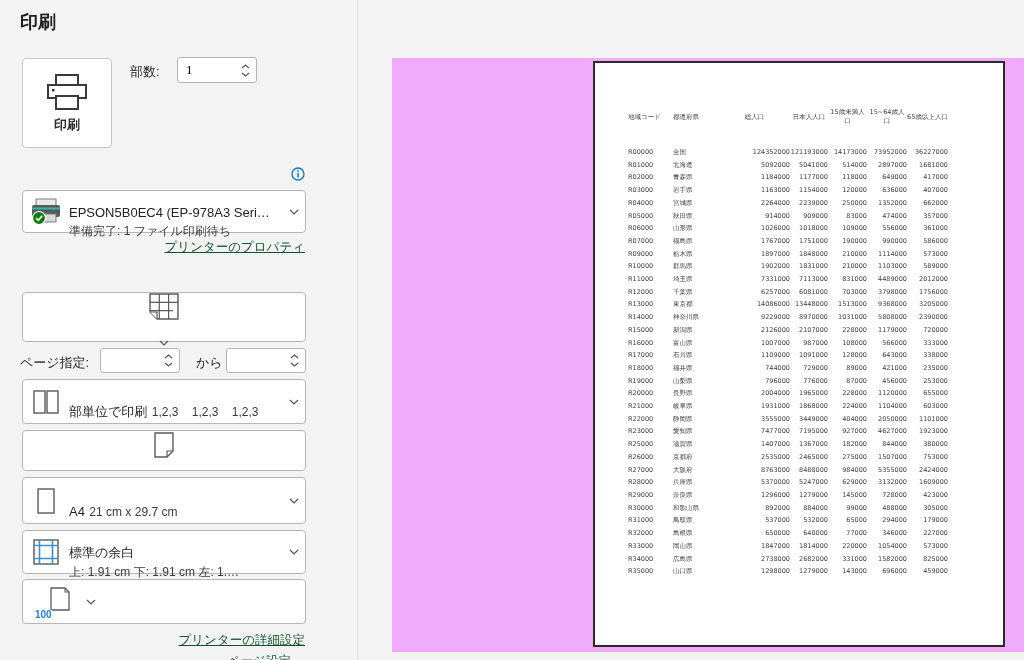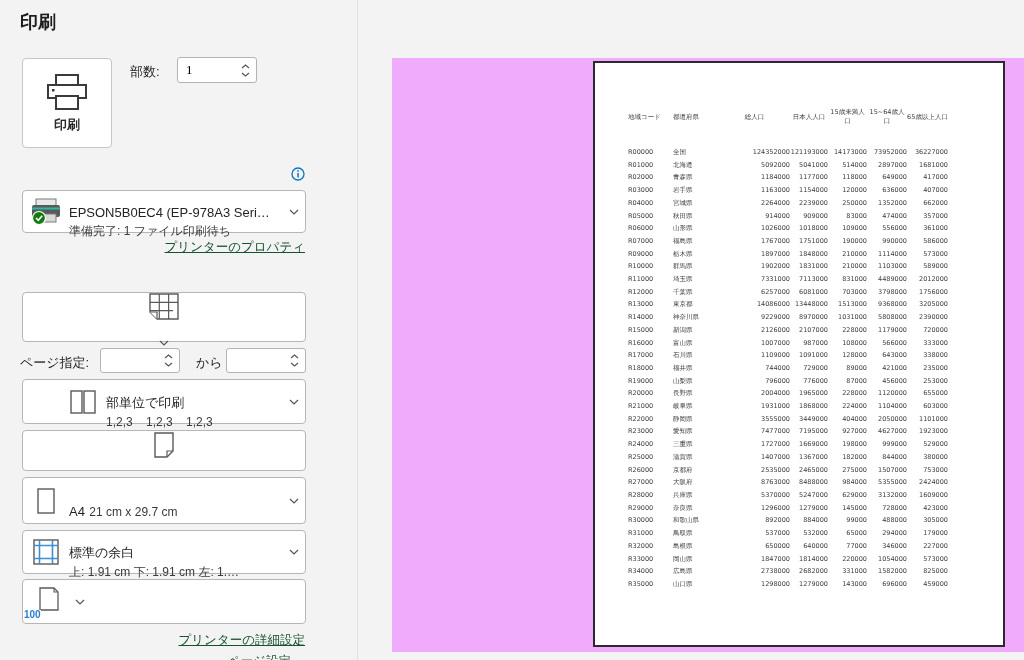--- a/index.html
+++ b/index.html
@@ -173,21 +173,21 @@
     <span class="spin-arrows">
       <svg width="9" height="5" viewBox="0 0 9 5">
           <path d="M1 4 L4.5 1 L8 4" stroke="#555" stroke-width="1.2" fill="none"></path>
         </svg>
       <svg width="9" height="5" viewBox="0 0 9 5">
           <path d="M1 1 L4.5 4 L8 1" stroke="#555" stroke-width="1.2" fill="none"></path>
         </svg>
     </span>
   </div>
 
-  <div class="select-box" style="top:379px; height:45px;padding-left:37px;">
+  <div class="select-box" style="top:379px; height:45px;">
     <span class="icon-wrap">
       <svg width="28" height="26" viewBox="0 0 28 26">
         <rect x="2" y="2" width="11" height="22" fill="#fff" stroke="#5a5a5a" stroke-width="1.4"></rect>
         <rect x="15" y="2" width="11" height="22" fill="#fff" stroke="#5a5a5a" stroke-width="1.4"></rect>
       </svg>
     </span>
     <span class="txt">
       <span class="t1">部単位で印刷</span>
       <span class="t2">1,2,3    1,2,3    1,2,3</span>
     </span>
@@ -245,21 +245,21 @@
       <span class="t2">上: 1.91 cm 下: 1.91 cm 左: 1.…</span>
     </span>
     <span class="chev">
       <svg width="10" height="6" viewBox="0 0 10 6">
           <path d="M1 1 L5 5 L9 1" stroke="#555" stroke-width="1.2" fill="none"></path>
         </svg>
     </span>
   </div>
 
   <div class="select-box" style="top:579px; height:45px;">
-    <span class="icon-wrap" style="position:relative;">
+    <span class="icon-wrap" style="position:relative;margin-left:11px;">
       <svg width="26" height="30" viewBox="0 0 26 30">
         <path d="M7 1 H21 L25 5 V23 H7 Z" fill="#fff" stroke="#5a5a5a" stroke-width="1.3"></path>
         <path d="M21 1 L21 5 L25 5" fill="none" stroke="#5a5a5a" stroke-width="1.1"></path>
       </svg>
       <span style="position:absolute; left:1px; bottom:-3px; font-size:10px; font-weight:bold; color:#2b7cd3; background:#fff; line-height:10px;">100</span>
     </span>
     <span class="chev">
       <svg width="10" height="6" viewBox="0 0 10 6">
           <path d="M1 1 L5 5 L9 1" stroke="#555" stroke-width="1.2" fill="none"></path>
         </svg>
@@ -495,29 +495,20 @@
           <tr>
             <td>R23000</td>
             <td>愛知県</td>
             <td class="num">7477000</td>
             <td class="num">7195000</td>
             <td class="num">927000</td>
             <td class="num">4627000</td>
             <td class="num">1923000</td>
           </tr>
           <tr>
-            <td>R24000</td>
-            <td>三重県</td>
-            <td class="num">1727000</td>
-            <td class="num">1669000</td>
-            <td class="num">198000</td>
-            <td class="num">999000</td>
-            <td class="num">529000</td>
-          </tr>
-          <tr>
             <td>R25000</td>
             <td>滋賀県</td>
             <td class="num">1407000</td>
             <td class="num">1367000</td>
             <td class="num">182000</td>
             <td class="num">844000</td>
             <td class="num">380000</td>
           </tr>
           <tr>
             <td>R26000</td>

